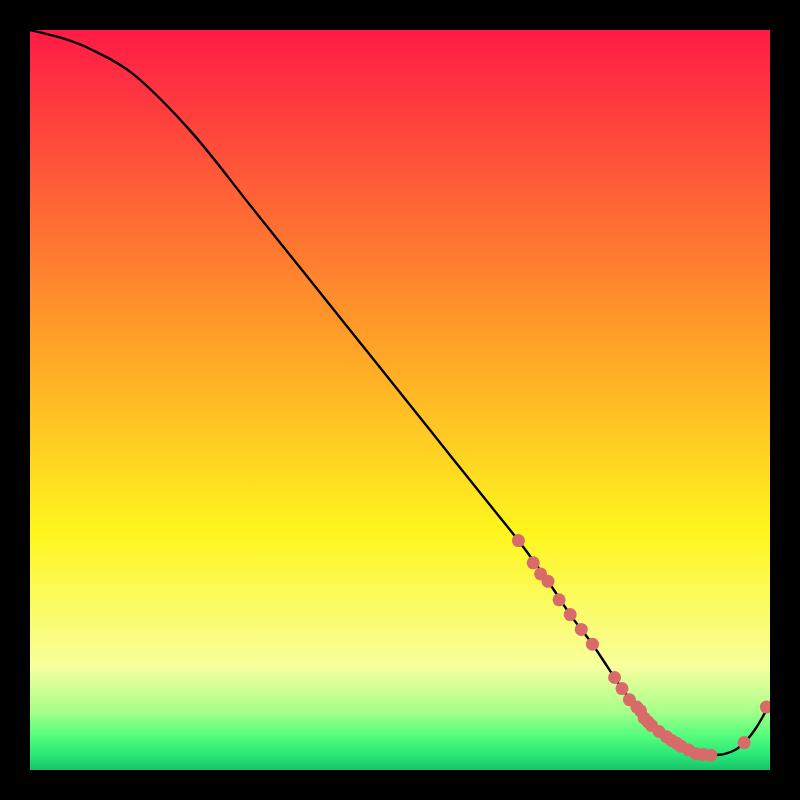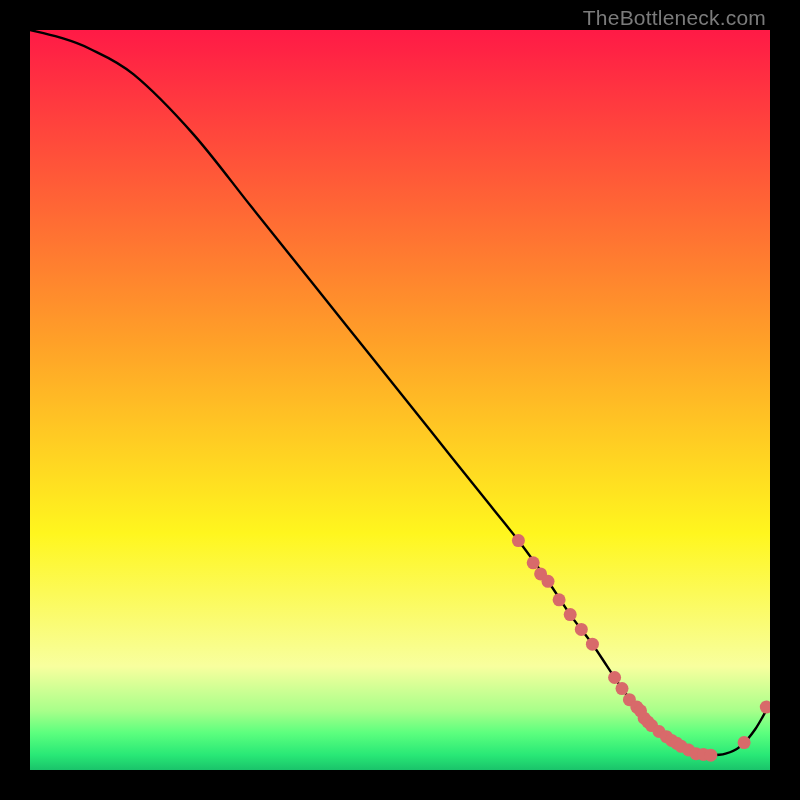--- a/index.html
+++ b/index.html
@@ -39,21 +39,20 @@
   svg.curve {
     position: absolute;
     inset: 0;
   }
 </style>
 </head>
 <body>
 
 <div class="stage">
 
-  <div class="watermark">TheBottleneck.com</div>
 
   <div class="plot-area">
     <svg class="gradient-bg" viewBox="0 0 740 740" preserveAspectRatio="none" width="740" height="740">
       <defs>
         <linearGradient id="bgGrad" x1="0" y1="0" x2="0" y2="1">
           <stop id="stop-red" offset="0%" stop-color="#ff1a46"></stop>
           <stop id="stop-orange" offset="42%" stop-color="#ffa028"></stop>
           <stop id="stop-yellow" offset="68%" stop-color="#fff61e"></stop>
           <stop id="stop-pale" offset="86%" stop-color="#f8ff9e"></stop>
           <stop id="stop-g1" offset="92%" stop-color="#a8ff8a"></stop>

